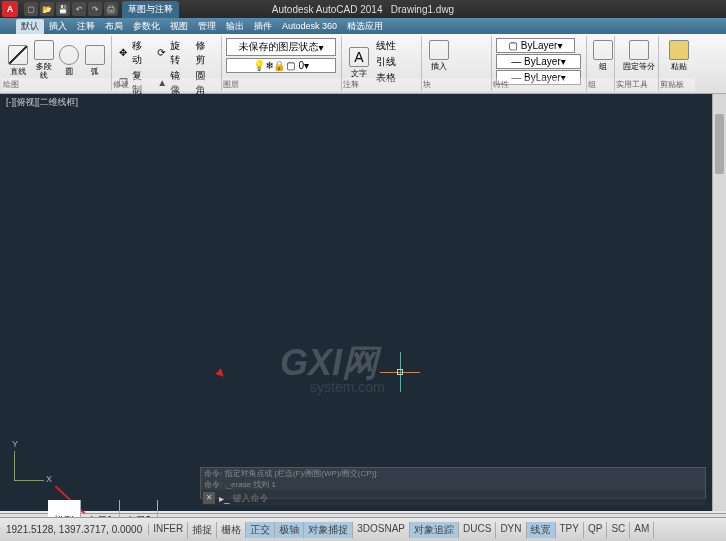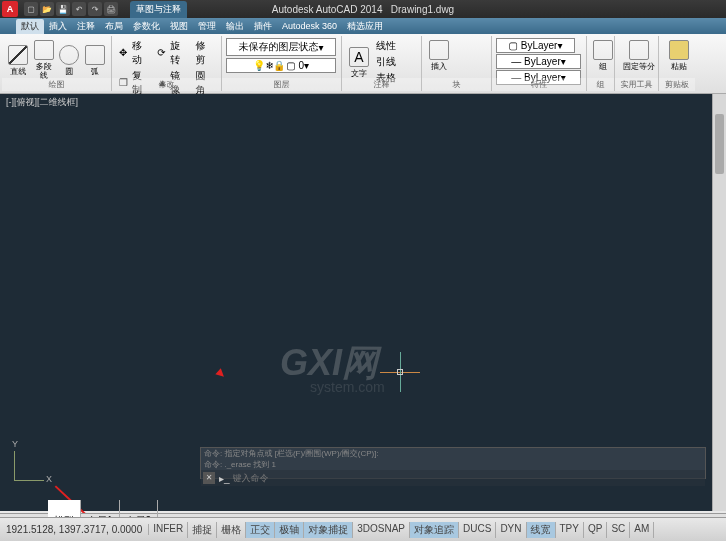--- a/index.html
+++ b/index.html
@@ -1,48 +1,48 @@
 <!DOCTYPE html>
 <html><head>
 <meta charset="utf-8">
 <style>
 *{margin:0;padding:0;box-sizing:border-box;font-family:"Microsoft YaHei",Arial,sans-serif;font-size:10px}
 body{width:726px;height:541px;background:#e8e8e8;overflow:hidden;position:relative}
 .titlebar{height:18px;background:linear-gradient(#3a3a3a,#2a2a2a);display:flex;align-items:center;color:#ccc;position:relative}
 .app-icon{width:16px;height:16px;background:#d9262c;margin:0 2px;border-radius:2px;display:flex;align-items:center;justify-content:center;color:#fff;font-weight:bold;font-size:9px}
 .qat{display:flex;gap:2px;margin-left:4px}
 .qat-btn{width:14px;height:14px;background:#4a4a4a;border-radius:2px;display:flex;align-items:center;justify-content:center;color:#ccc;font-size:8px}
-.ftab{background:#3a6a8a;color:#fff;padding:2px 6px;margin-left:12px;border-radius:3px 3px 0 0;font-size:9px}
+.ftab{background:#3a6a8a;color:#fff;padding:2px 6px;margin-left:4px;border-radius:3px 3px 0 0;font-size:9px}
 .title-text{position:absolute;left:50%;transform:translateX(-50%);font-size:10px;color:#ddd}
 .menubar{height:16px;background:linear-gradient(#5a8aaa,#3a6a8a);display:flex;align-items:center;padding:0 16px;color:#fff}
 .menu-item{padding:1px 5px;font-size:9px;cursor:pointer}
 .menu-item.active{background:#d0e0ec;color:#333;border-radius:2px 2px 0 0}
 .ribbon{height:60px;background:linear-gradient(#f8f8f8,#e0e0e0);border-bottom:1px solid #aaa;display:flex;padding:2px}
 .rpanel{border-right:1px solid #c0c0c0;padding:2px 4px;display:flex;flex-direction:column;position:relative}
-.rpanel-label{position:absolute;bottom:0;left:0;right:0;text-align:center;font-size:8px;color:#666;background:rgba(255,255,255,.3);padding:1px}
+.rpanel-label{position:absolute;bottom:0;left:0;right:0;font-size:8px;color:#666;background:rgba(255,255,255,.3);padding:1px}
 .rbtn-big{display:flex;flex-direction:column;align-items:center;width:30px;padding:2px;cursor:pointer}
 .rbtn-big .ico{width:20px;height:20px;border:1px solid #888;border-radius:2px;margin-bottom:2px}
 .rbtn-big span{font-size:8px;text-align:center;line-height:9px}
 .rrow{display:flex;align-items:center;gap:1px}
 .rbtn-sm{display:flex;align-items:center;padding:1px 3px;cursor:pointer;font-size:8px;gap:2px}
 .rbtn-sm .ico{width:12px;height:12px;display:inline-block}
 .combo{background:#fff;border:1px solid #888;padding:1px 3px;font-size:8px;width:70px;display:flex;align-items:center;justify-content:center}
 .canvas{position:absolute;top:94px;left:0;right:0;bottom:30px;background:#1e2b36}
 .vplabel{position:absolute;top:2px;left:6px;color:#ccc;font-size:9px}
 .ucs{position:absolute;bottom:30px;left:14px}
 .ucs-y{position:absolute;bottom:0;left:0;width:1px;height:30px;background:#8a9a6a}
 .ucs-x{position:absolute;bottom:0;left:0;width:30px;height:1px;background:#8a9a6a}
 .ucs-lbl{position:absolute;color:#aaa;font-size:9px}
 .cursor-cross{position:absolute;top:278px;left:400px}
 .ch{position:absolute;width:40px;height:1px;background:#c84;left:-20px}
 .cv{position:absolute;height:40px;width:1px;background:#6a9;top:-20px}
 .cbox{position:absolute;width:6px;height:6px;border:1px solid #ccc;left:-3px;top:-3px}
 .watermark{position:absolute;top:245px;left:280px;color:rgba(200,200,200,.25);font-size:36px;font-weight:bold;font-style:italic;pointer-events:none}
 .watermark2{position:absolute;top:285px;left:310px;color:rgba(200,200,200,.15);font-size:14px;pointer-events:none}
-.cmdline{position:absolute;bottom:32px;left:200px;right:20px;height:32px;background:rgba(80,90,100,.4);border:1px solid #555;display:flex;flex-direction:column}
+.cmdline{position:absolute;bottom:12px;left:200px;right:20px;height:32px;background:rgba(80,90,100,.4);border:1px solid #555;display:flex;flex-direction:column}
 .cmd-hist{font-size:8px;color:#888;padding:1px 3px;line-height:9px}
 .cmd-input{display:flex;align-items:center;background:rgba(40,50,60,.6);padding:2px}
 .cmd-input .x{width:12px;height:12px;background:#555;color:#ccc;text-align:center;line-height:12px;margin-right:4px;font-size:8px}
 .cmd-input input{background:transparent;border:none;color:#aaa;font-size:9px;flex:1;outline:none}
 .tabs-bot{position:absolute;bottom:14px;left:0;right:0;height:14px;background:#e0e0e0;border-top:1px solid #999;display:flex;align-items:center;font-size:8px}
 .tabs-bot .navbtn{width:12px;text-align:center;color:#666;cursor:pointer}
 .tabs-bot .tab{padding:14px 6px;border-right:1px solid #aaa;cursor:pointer}
 .tabs-bot .tab.active{background:#fff}
 .statusbar{position:absolute;bottom:0;left:0;right:0;height:24px;background:linear-gradient(#e8e8e8,#d0d0d0);border-top:1px solid #999;display:flex;align-items:center;font-size:8px}
 .coords{padding:0 6px;border-right:1px solid #aaa;color:#333}

